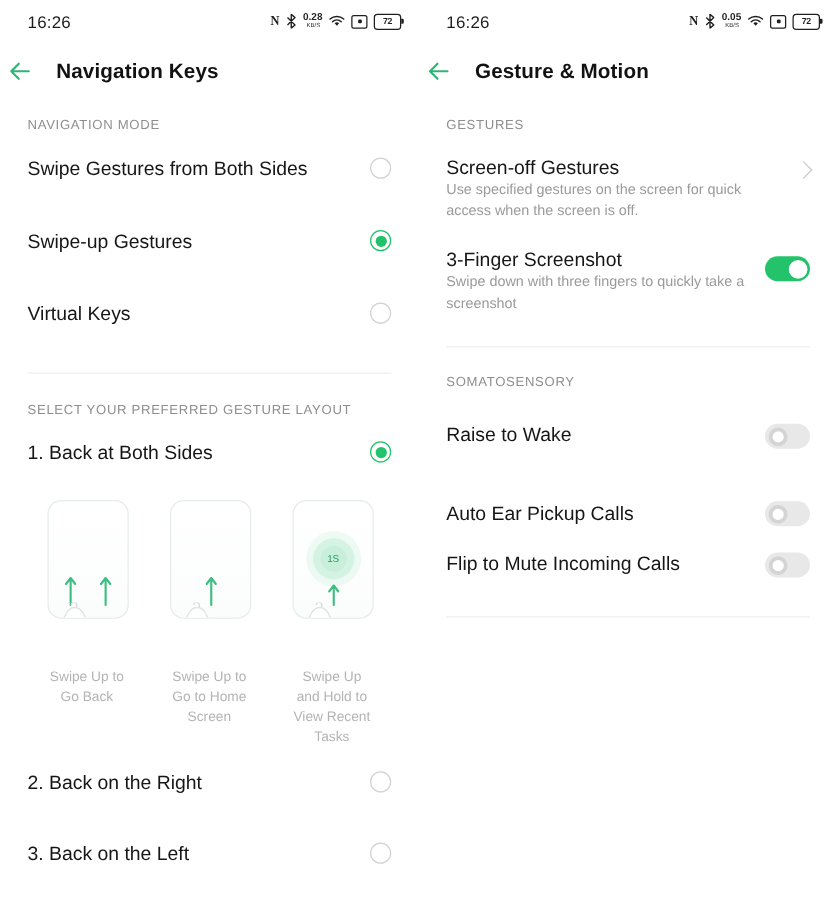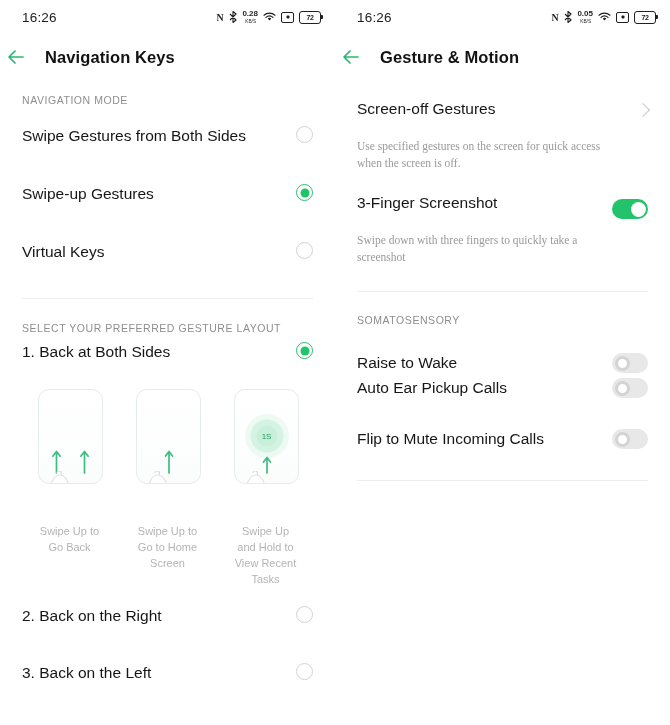--- a/index.html
+++ b/index.html
@@ -142,23 +142,22 @@
   .row-text { padding-right: 12px; }
   .row-title {
     font-size: 15.5px;
     color: #161616;
     line-height: 1.25;
   }
   .row-sub {
     font-size: 11.5px;
     color: #9a9a9a;
     line-height: 1.42;
-    margin-top: 20px;
+    margin-top: 0;
     max-width: 245px;
-    font-family: Liberation Serif, serif;
   }
 
   
   .radio {
     width: 17px; height: 17px;
     border-radius: 50%;
     border: 1.5px solid #d2d2d2;
     box-sizing: border-box;
     flex: none;
     cursor: pointer;
@@ -339,21 +338,21 @@
 
     <div class="row" style="margin-top:28px">
       <div class="row-title">Virtual Keys</div>
       <div class="radio"></div>
     </div>
 
     <div class="divider" style="margin-top:26px"></div>
 
     <div class="section-label" style="margin-top:23px">SELECT YOUR PREFERRED GESTURE LAYOUT</div>
 
-    <div class="row" style="margin-top:8px">
+    <div class="row" style="margin-top:19px">
       <div class="row-title">1. Back at Both Sides</div>
       <div class="radio on"></div>
     </div>
 
     <div class="cards" style="margin-top:17px">
 
       <div class="card">
         <div class="phone">
           <div class="arrow-up" style="left:13px">
             <svg width="9" height="26" viewBox="0 0 9 26">
@@ -460,20 +459,21 @@
 
     <div class="page-header">
       <div class="back-arrow">
         <svg width="22" height="22" viewBox="0 0 22 22">
           <path d="M18 11H4.5M10 5l-6 6 6 6" stroke="#2bb673" stroke-width="1.7" fill="none" stroke-linecap="round" stroke-linejoin="round"></path>
         </svg>
       </div>
       <div class="page-title">Gesture &amp; Motion</div>
     </div>
 
+    <div class="section-label" style="margin-top:14px">GESTURES</div>
 
     <div class="row" style="margin-top:19px">
       <div class="row-text">
         <div class="row-title">Screen-off Gestures</div>
         <div class="row-sub">Use specified gestures on the screen for quick access when the screen is off.</div>
       </div>
       <div class="chevron"></div>
     </div>
 
     <div class="row" style="margin-top:22px">
@@ -490,21 +490,21 @@
 
     <div class="section-label" style="margin-top:22px">SOMATOSENSORY</div>
 
     <div class="row" style="margin-top:22px;align-items:center">
       <div class="row-title">Raise to Wake</div>
       <div class="toggle">
           <div class="knob"></div>
         </div>
     </div>
 
-    <div class="row" style="align-items:flex-start">
+    <div class="row" style="margin-top:27px;align-items:flex-end">
       <div class="row-title">Auto Ear Pickup Calls</div>
       <div class="toggle">
           <div class="knob"></div>
         </div>
     </div>
 
 
     <div class="row" style="margin-top:16px;align-items:center">
       <div class="row-title">Flip to Mute Incoming Calls</div>
       <div class="toggle">

